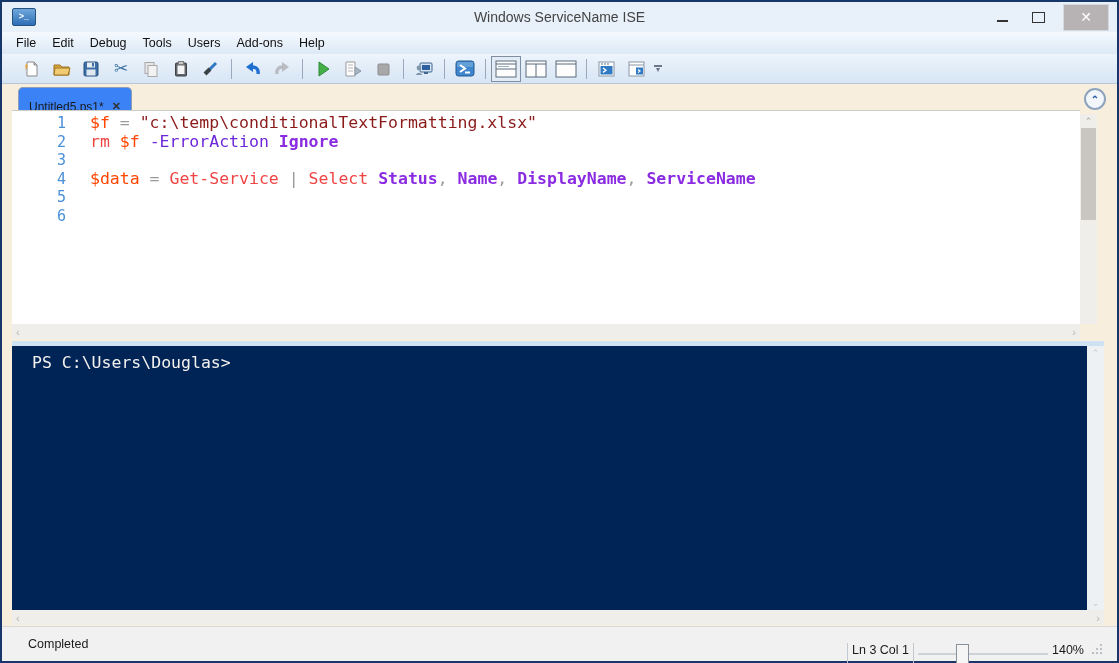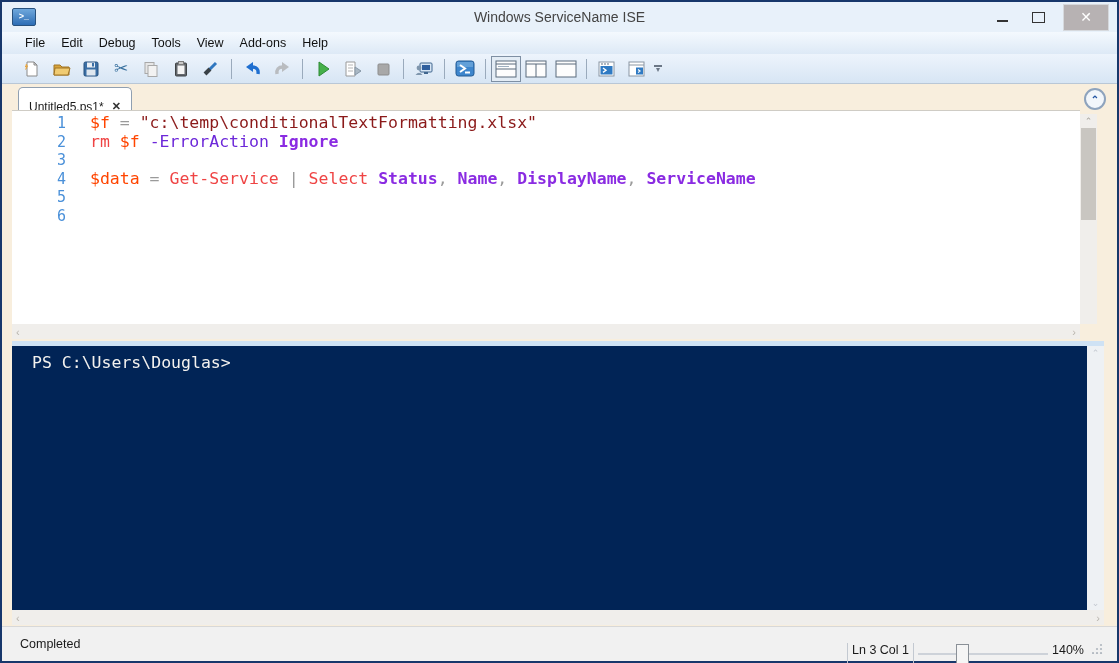--- a/index.html
+++ b/index.html
@@ -11,36 +11,36 @@
   .app-icon{position:absolute;left:10px;top:6px;width:22px;height:16px;background:linear-gradient(#6fa8dc,#2d6db5);border:1px solid #27517e;border-radius:2px;color:#fff;font-size:9px;font-weight:bold;line-height:15px;text-align:center;}
   .title-text{position:absolute;left:0;right:0;top:0;height:30px;line-height:30px;text-align:center;font-size:14px;color:#444;}
   .win-controls{position:absolute;right:8px;top:0;height:30px;display:flex;align-items:center;gap:14px;}
   .btn-min{width:22px;height:22px;display:flex;align-items:flex-end;justify-content:center;padding-bottom:6px;box-sizing:border-box;}
   .btn-min i{display:block;width:11px;height:2px;background:#333;}
   .btn-max{width:22px;height:22px;display:flex;align-items:center;justify-content:center;}
   .btn-max i{display:block;width:11px;height:9px;border:1.5px solid #333;}
   .btn-close{width:44px;height:25px;background:#b7b2b3;border:1px solid #d6d9dd;color:#fff;font-size:14px;display:flex;align-items:center;justify-content:center;}
 
   
-  .menubar{position:absolute;top:30px;left:0;right:0;height:22px;background:linear-gradient(#f4f9fe,#dde9f6);display:flex;align-items:center;padding-left:15px;font-size:12.5px;color:#111;}
+  .menubar{position:absolute;top:30px;left:0;right:0;height:22px;background:linear-gradient(#f4f9fe,#dde9f6);display:flex;align-items:center;padding-left:6px;font-size:12.5px;color:#111;}
   .menu-item{padding:2px 8px;cursor:default;}
 
   
   .toolbar{position:absolute;top:52px;left:0;right:0;height:30px;background:linear-gradient(#edf4fc,#d7e5f4);border-bottom:1px solid #b9c7d6;display:flex;align-items:center;padding-left:14px;box-sizing:border-box;}
   .tb-btn{width:30px;height:26px;display:flex;align-items:center;justify-content:center;}
   .tb-btn.sel{background:#e3ecf5;border:1px solid #7e8fa3;box-sizing:border-box;}
   .tb-sep{width:1px;height:20px;background:#9aaabc;margin:0 5px;}
   .glyph-cut{color:#39719f;font-size:17px;}
   .overflow{display:flex;flex-direction:column;align-items:center;color:#6b7786;margin-left:2px;}
   .overflow i{display:block;width:8px;height:2px;background:#6b7786;}
   .overflow span{font-size:8px;line-height:6px;}
 
   
   .tabstrip{position:absolute;top:85px;left:16px;height:23px;display:flex;}
-  .tab{height:38px;background:#ffffff;border:1px solid #8f9fb1;border-bottom:none;border-radius:5px 5px 0 0;display:flex;align-items:center;padding:0 10px;gap:8px;font-size:12px;color:#1a1a1a;box-sizing:border-box;}
+  .tab{height:38px;background:#3b82f6;border:1px solid #8f9fb1;border-bottom:none;border-radius:5px 5px 0 0;display:flex;align-items:center;padding:0 10px;gap:8px;font-size:12px;color:#1a1a1a;box-sizing:border-box;}
   .tab-close{font-size:11px;color:#333;font-weight:bold;}
   .collapse-btn{position:absolute;top:86px;left:1082px;width:22px;height:22px;border-radius:50%;background:#f2f6fb;border:2px solid #8ea3bd;box-sizing:border-box;display:flex;align-items:center;justify-content:center;color:#2456a4;font-size:10px;font-weight:bold;}
 
   
   .editor{position:absolute;top:108px;left:10px;width:1068px;height:214px;background:#fff;border-top:1px solid #cfccc5;overflow:hidden;}
   .code-area{padding-top:3px;font-family:"DejaVu Sans Mono","Liberation Mono",monospace;font-size:16.5px;line-height:18.6px;}
   .code-row{display:flex;white-space:pre;}
   .ln{width:54px;text-align:right;color:#4a90d9;font-size:15px;flex:none;}
   .code{padding-left:24px;color:#000;}
   .tok-v{color:#ff4500;}
@@ -61,21 +61,21 @@
   .splitter{position:absolute;top:339px;left:10px;width:1092px;height:5px;background:#cfe2f4;}
 
   
   .console{position:absolute;top:344px;left:10px;width:1075px;height:264px;background:#012456;color:#f4f2ef;font-family:"DejaVu Sans Mono","Liberation Mono",monospace;font-size:16.5px;padding:7px 0 0 20px;box-sizing:border-box;}
   .con-vscroll{position:absolute;top:344px;left:1085px;width:17px;height:264px;background:#eef1f4;}
   .con-vscroll .arr{height:14px;text-align:center;color:#c3c8cf;font-size:9px;line-height:14px;}
   .con-vscroll .arr.bottom{position:absolute;bottom:0;left:0;right:0;}
 
   
   .statusbar{position:absolute;left:0;right:0;bottom:0;height:34px;background:#f1f1f1;border-top:1px solid #d8d8d8;display:flex;align-items:center;font-size:12.5px;color:#1a1a1a;}
-  .status-left{padding-left:18px;}
+  .status-left{padding-left:18px;margin-left:8px;}
   .status-right{margin-left:auto;display:flex;align-items:flex-start;gap:4px;padding-right:14px;margin-top:20px;}
   .st-sep{width:1px;height:20px;background:#c3c9d1;}
   .zoom-slider{position:relative;width:130px;height:22px;}
   .zoom-track{position:absolute;top:10px;left:0;right:0;height:2px;background:#cdd2d9;}
   .zoom-thumb{position:absolute;top:1px;left:38px;width:13px;height:20px;background:#f5f5f5;border:1px solid #8a9097;box-sizing:border-box;}
   .grip{margin-left:4px;}
 
   svg{display:block;}
 </style>
 </head>
@@ -95,21 +95,21 @@
         </div>
       <div class="btn-close">✕</div>
     </div>
   </div>
 
   <div class="menubar">
     <span class="menu-item">File</span>
     <span class="menu-item">Edit</span>
     <span class="menu-item">Debug</span>
     <span class="menu-item">Tools</span>
-    <span class="menu-item">View</span>
+    <span class="menu-item">Users</span>
     <span class="menu-item">Add-ons</span>
     <span class="menu-item">Help</span>
   </div>
 
   <div class="toolbar">
     <div class="tb-btn">
       <svg width="18" height="18">
           <path d="M5 2 h7 l3 3 v11 h-10 z" fill="#fff" stroke="#8a8a8a"></path>
           <path d="M12 2 l3 3 h-3 z" fill="#d9d9d9" stroke="#8a8a8a"></path>
           <path d="M4 4 l1.5 2.5 L3 6 l1.8 1.8 L3.5 9.5" stroke="#e8a33d" fill="#f2c05c" stroke-width="1"></path>

